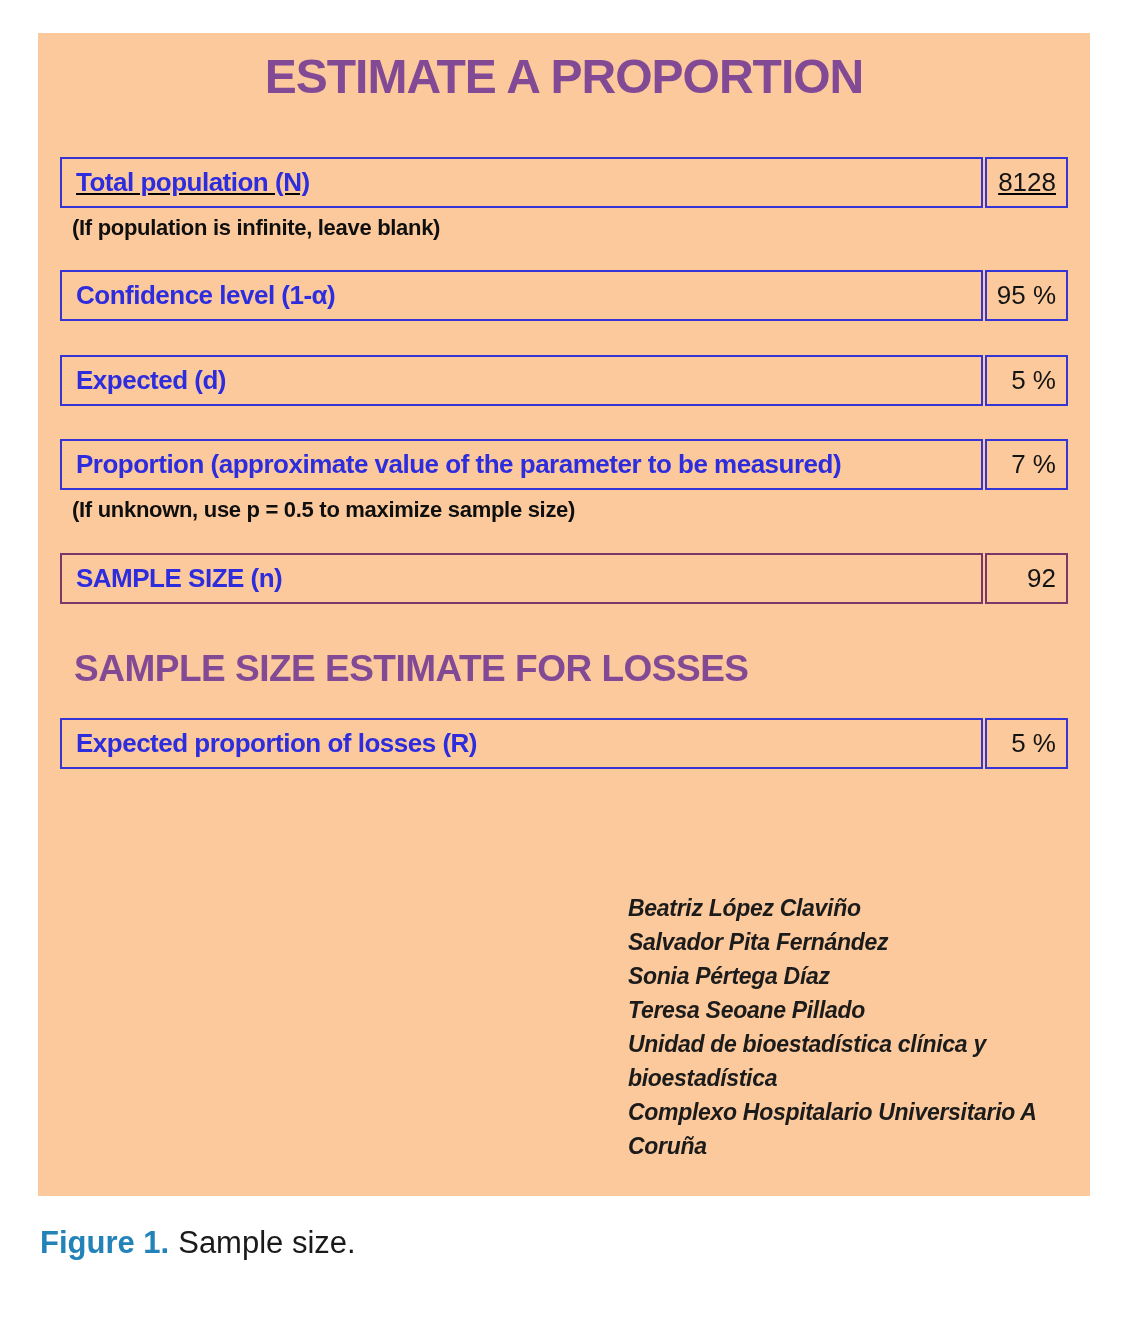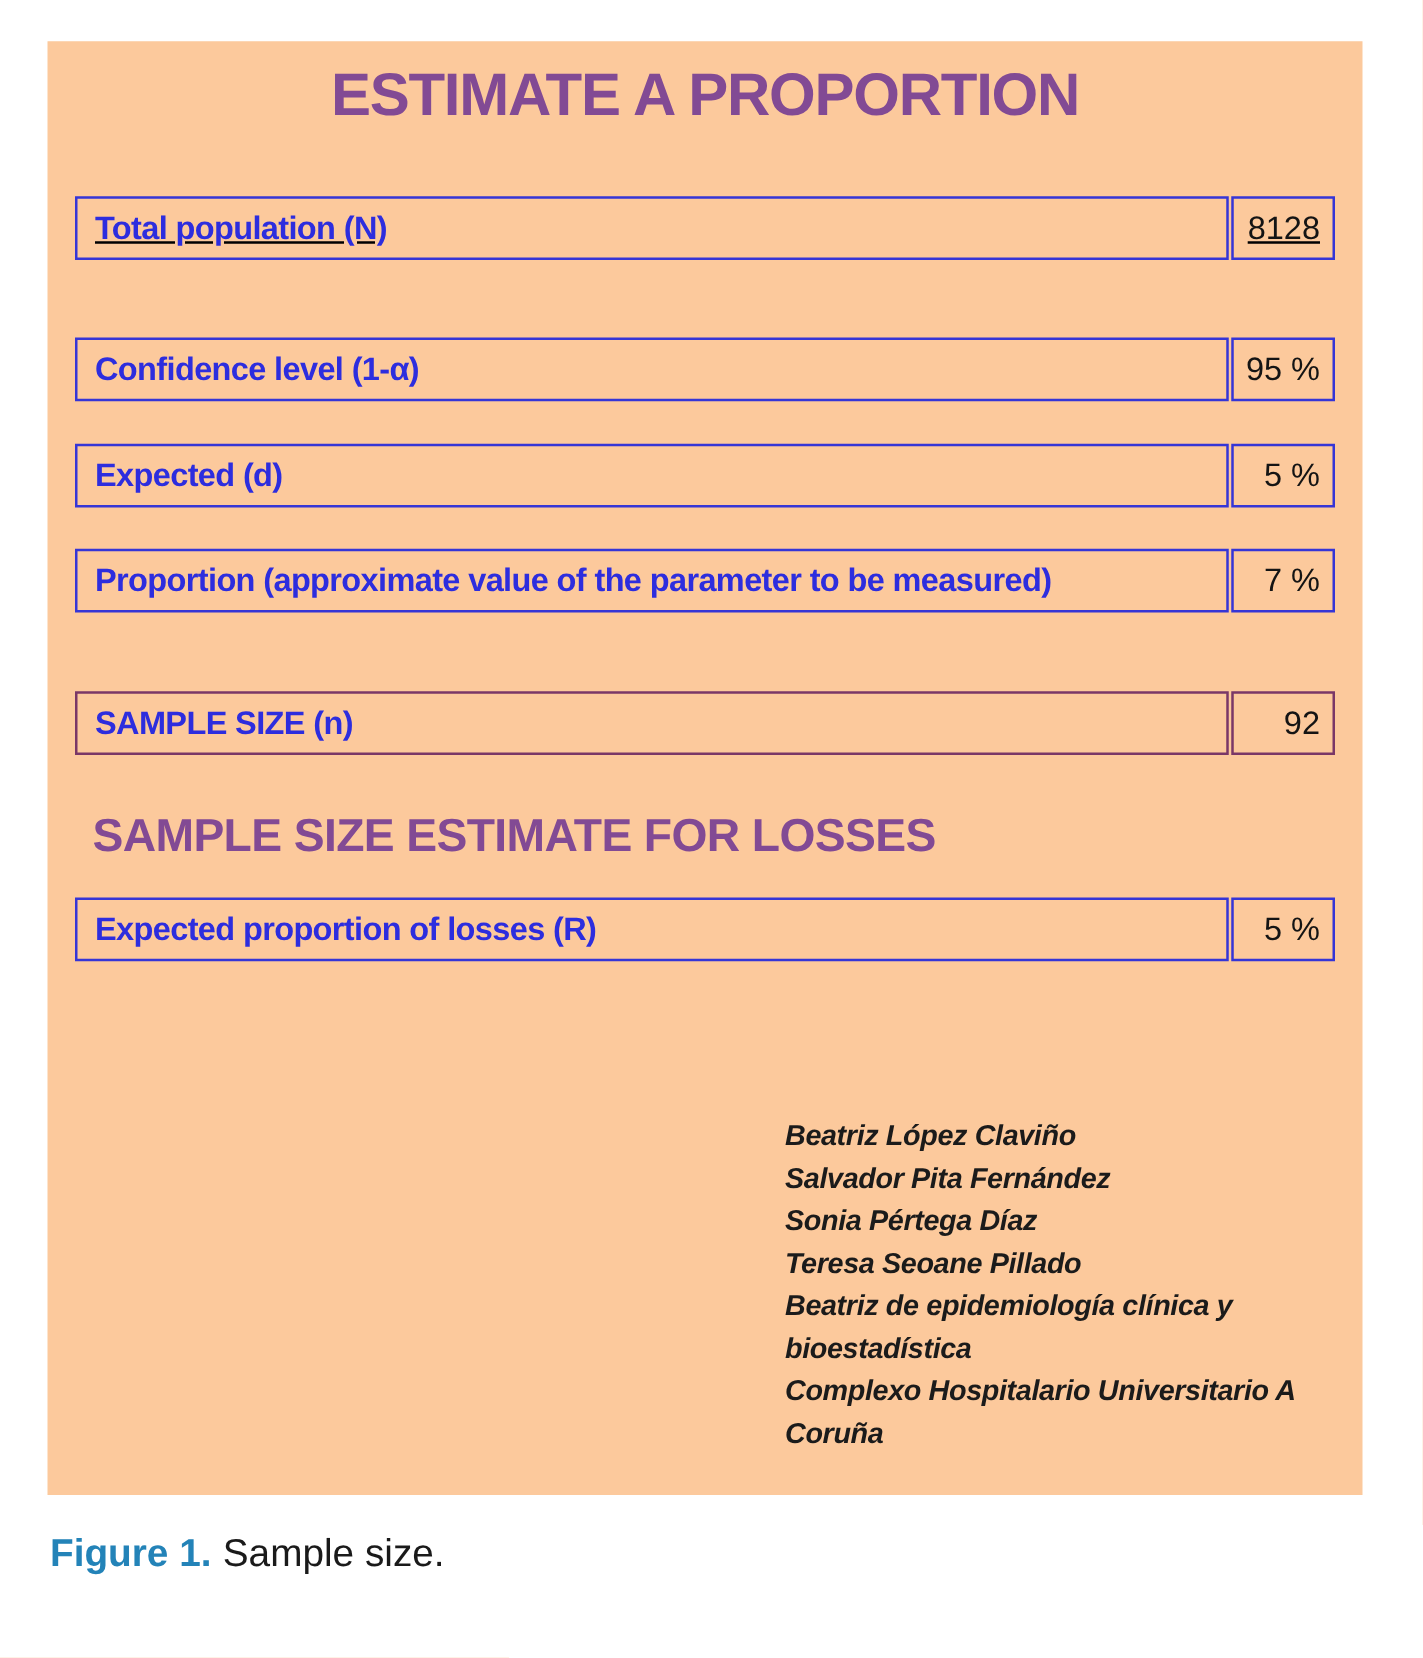--- a/index.html
+++ b/index.html
@@ -117,56 +117,58 @@
 
 <div class="panel">
 
   <div class="title">ESTIMATE A PROPORTION</div>
 
   <div class="row" id="row-total-population">
     <div class="row-label">Total population (N)</div>
     <div class="row-value">8128</div>
   </div>
 
+  <div class="note" id="note-population">(If population is infinite, leave blank)</div>
 
   <div class="row" id="row-confidence-level">
     <div class="row-label">Confidence level (1-α)</div>
     <div class="row-value">95 %</div>
   </div>
 
   <div class="row" id="row-precision">
     <div class="row-label">Expected (d)</div>
     <div class="row-value">5 %</div>
   </div>
 
   <div class="row" id="row-proportion">
     <div class="row-label">Proportion (approximate value of the parameter to be measured)</div>
     <div class="row-value">7 %</div>
   </div>
 
+  <div class="note" id="note-proportion">(If unknown, use p = 0.5 to maximize sample size)</div>
 
   <div class="row result" id="row-sample-size">
     <div class="row-label">SAMPLE SIZE (n)</div>
     <div class="row-value">92</div>
   </div>
 
   <div class="section-heading">SAMPLE SIZE ESTIMATE FOR LOSSES</div>
 
   <div class="row" id="row-expected-losses">
     <div class="row-label">Expected proportion of losses (R)</div>
     <div class="row-value">5 %</div>
   </div>
 
 
   <div class="credits">
     <div>Beatriz López Claviño</div>
     <div>Salvador Pita Fernández</div>
     <div>Sonia Pértega Díaz</div>
     <div>Teresa Seoane Pillado</div>
-    <div>Beatriz de epidemiología clínica y bioestadística</div>
+    <div>Unidad de bioestadística clínica y bioestadística</div>
     <div>Complexo Hospitalario Universitario A Coruña</div>
   </div>
 
 </div>
 
 <div class="caption">
   <span class="fig-label">Figure 1.</span><span>Sample size.</span>
 </div>
 
 </body></html>

